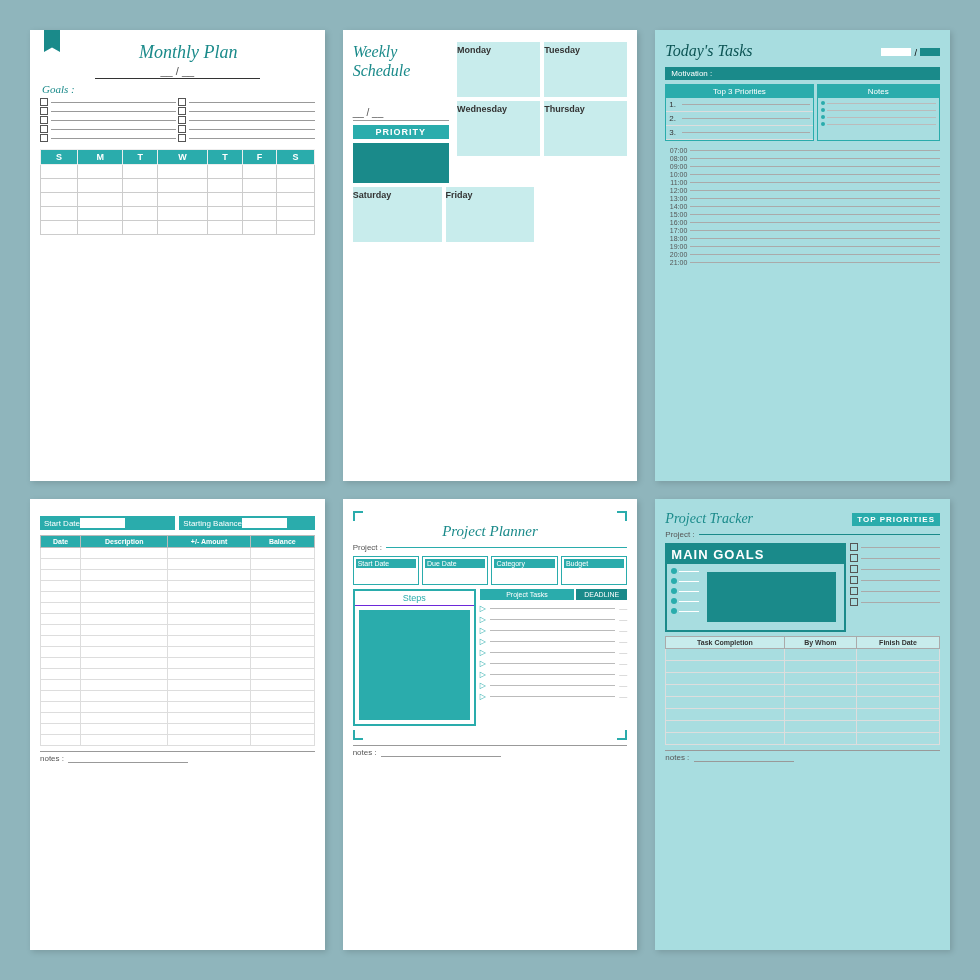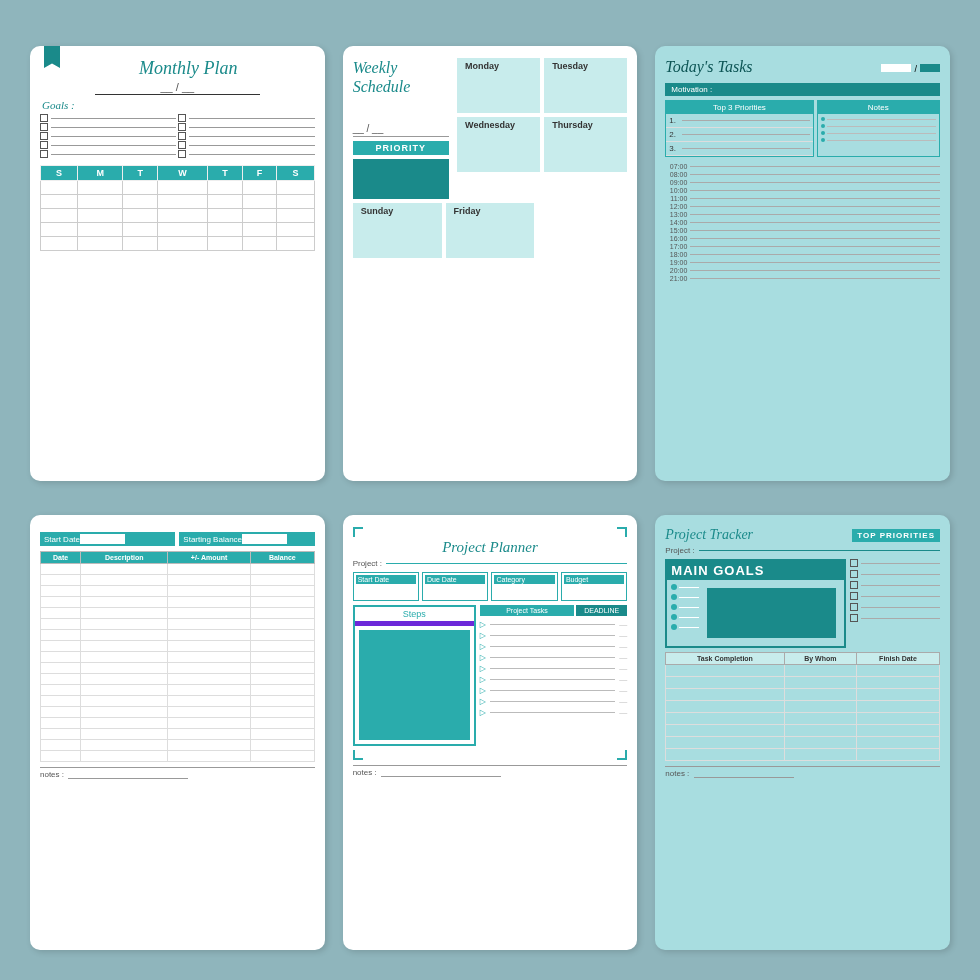--- a/index.html
+++ b/index.html
@@ -16,26 +16,25 @@
       display: grid;
       grid-template-columns: repeat(3, 1fr);
       grid-template-rows: repeat(2, 1fr);
       gap: 18px;
       padding: 30px;
       width: 980px;
       height: 980px;
     }
     .card {
       background: white;
-      border-radius: 10px;
+      border-radius: 0;
       padding: 12px 10px 8px 10px;
       overflow: hidden;
       box-shadow: 2px 2px 6px rgba(0,0,0,0.15);
       position: relative;
-      margin-top: 16px;
     }
     .card.teal-bg {
       background: #a8dde0;
     }
 
     
     .monthly-title {
       font-family: Georgia, serif;
       font-style: italic;
       font-size: 18px;
@@ -120,21 +119,21 @@
     }
     .weekly-grid {
       display: grid;
       grid-template-columns: 1fr 1fr;
       gap: 4px;
       float: right;
       width: 62%;
     }
     .day-box {
       background: #c8ecec;
-      padding: 3px 8px;
+      padding: 3px 0;
       min-height: 55px;
     }
     .day-label {
       font-size: 9px;
       color: #333;
       font-weight: bold;
     }
     .priority-box {
       background: #2aacac;
       color: white;
@@ -327,21 +326,21 @@
     .steps-box {
       border: 2px solid #2aacac;
       min-height: 100px;
     }
     .steps-header {
       background: white;
       color: #2aacac;
       font-size: 9px;
       text-align: center;
       padding: 2px;
-      border-bottom: 5px solid #6d28d9;
+      border-bottom: 1px solid #6d28d9;
     }
     .tasks-col {
       display: flex;
       flex-direction: column;
       gap: 2px;
     }
     .tasks-header-cell {
       background: #2aacac;
       color: white;
       padding: 2px 4px;
@@ -622,21 +621,21 @@
             <div class="day-label">Wednesday</div>
           </div>
           <div class="day-box">
             <div class="day-label">Thursday</div>
           </div>
         </div>
       </div>
     </div>
     <div style="display:grid; grid-template-columns:1fr 1fr 1fr; gap:4px; margin-top:4px;">
       <div class="day-box">
-        <div class="day-label">Sunday</div>
+        <div class="day-label">Saturday</div>
       </div>
       <div class="day-box">
         <div class="day-label">Friday</div>
       </div>
     </div>
   </div>
 
   <div class="card teal-bg">
     <div style="display:flex; justify-content:space-between; align-items:center; margin-bottom:3px;">
       <div class="todays-title">Today's Tasks</div>

